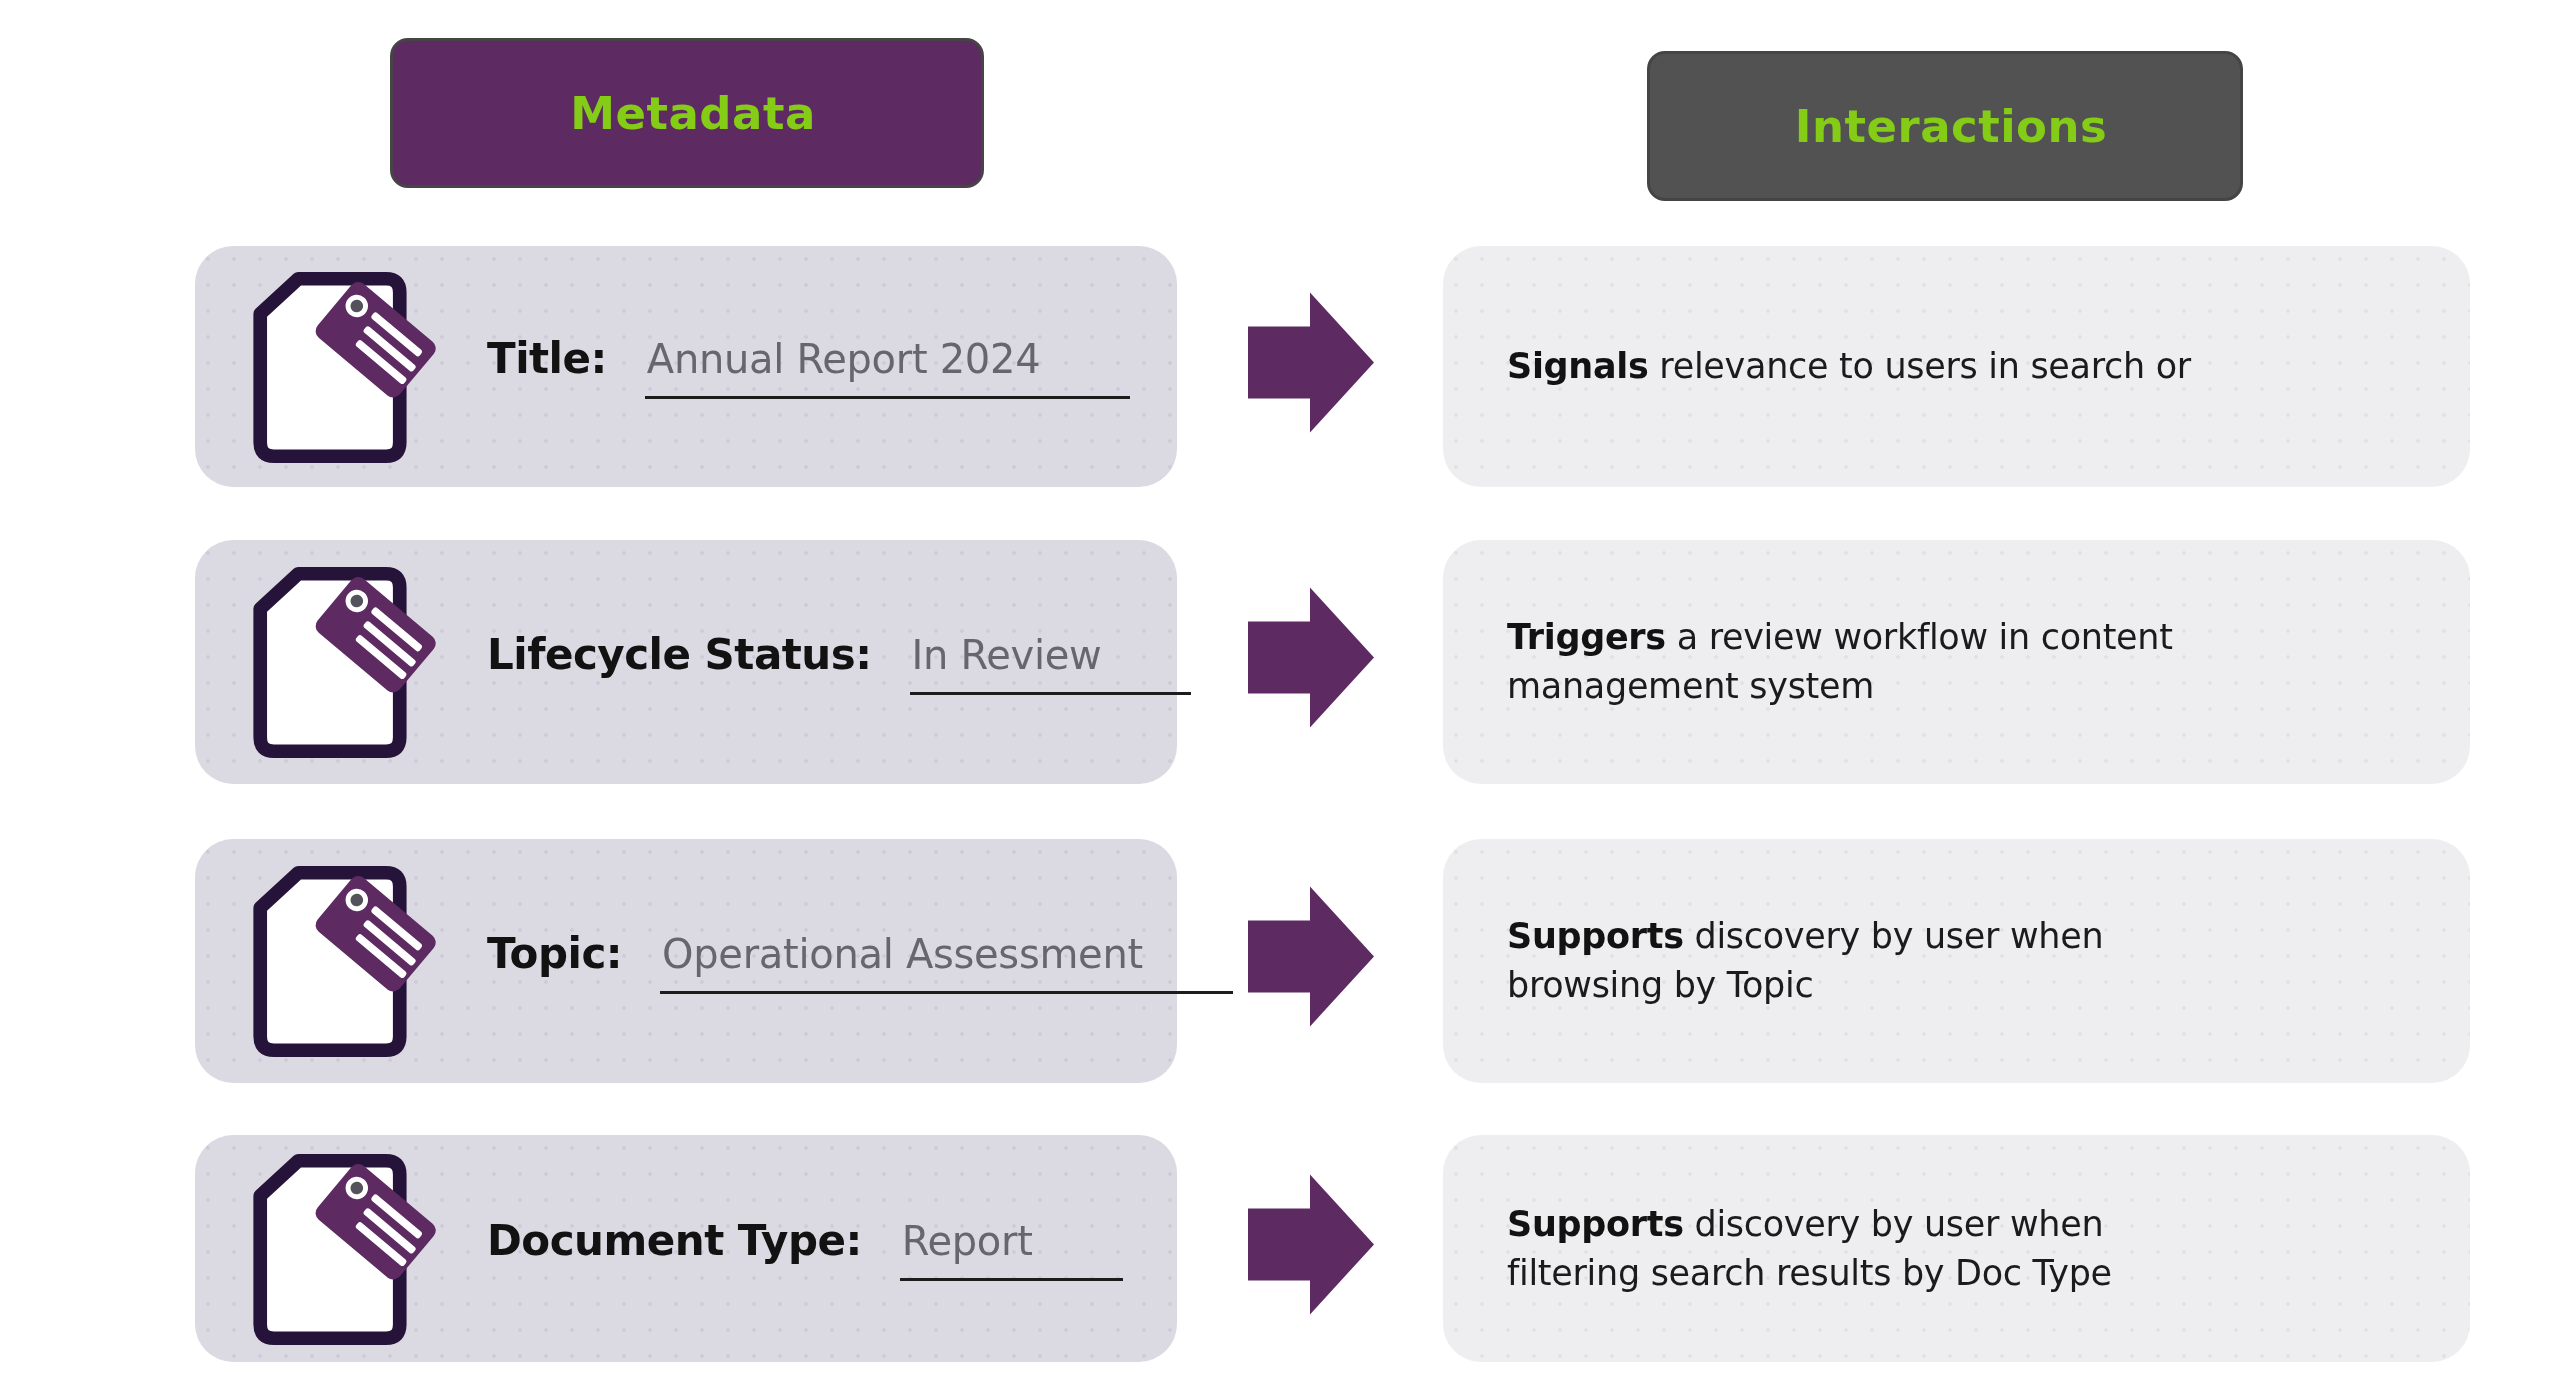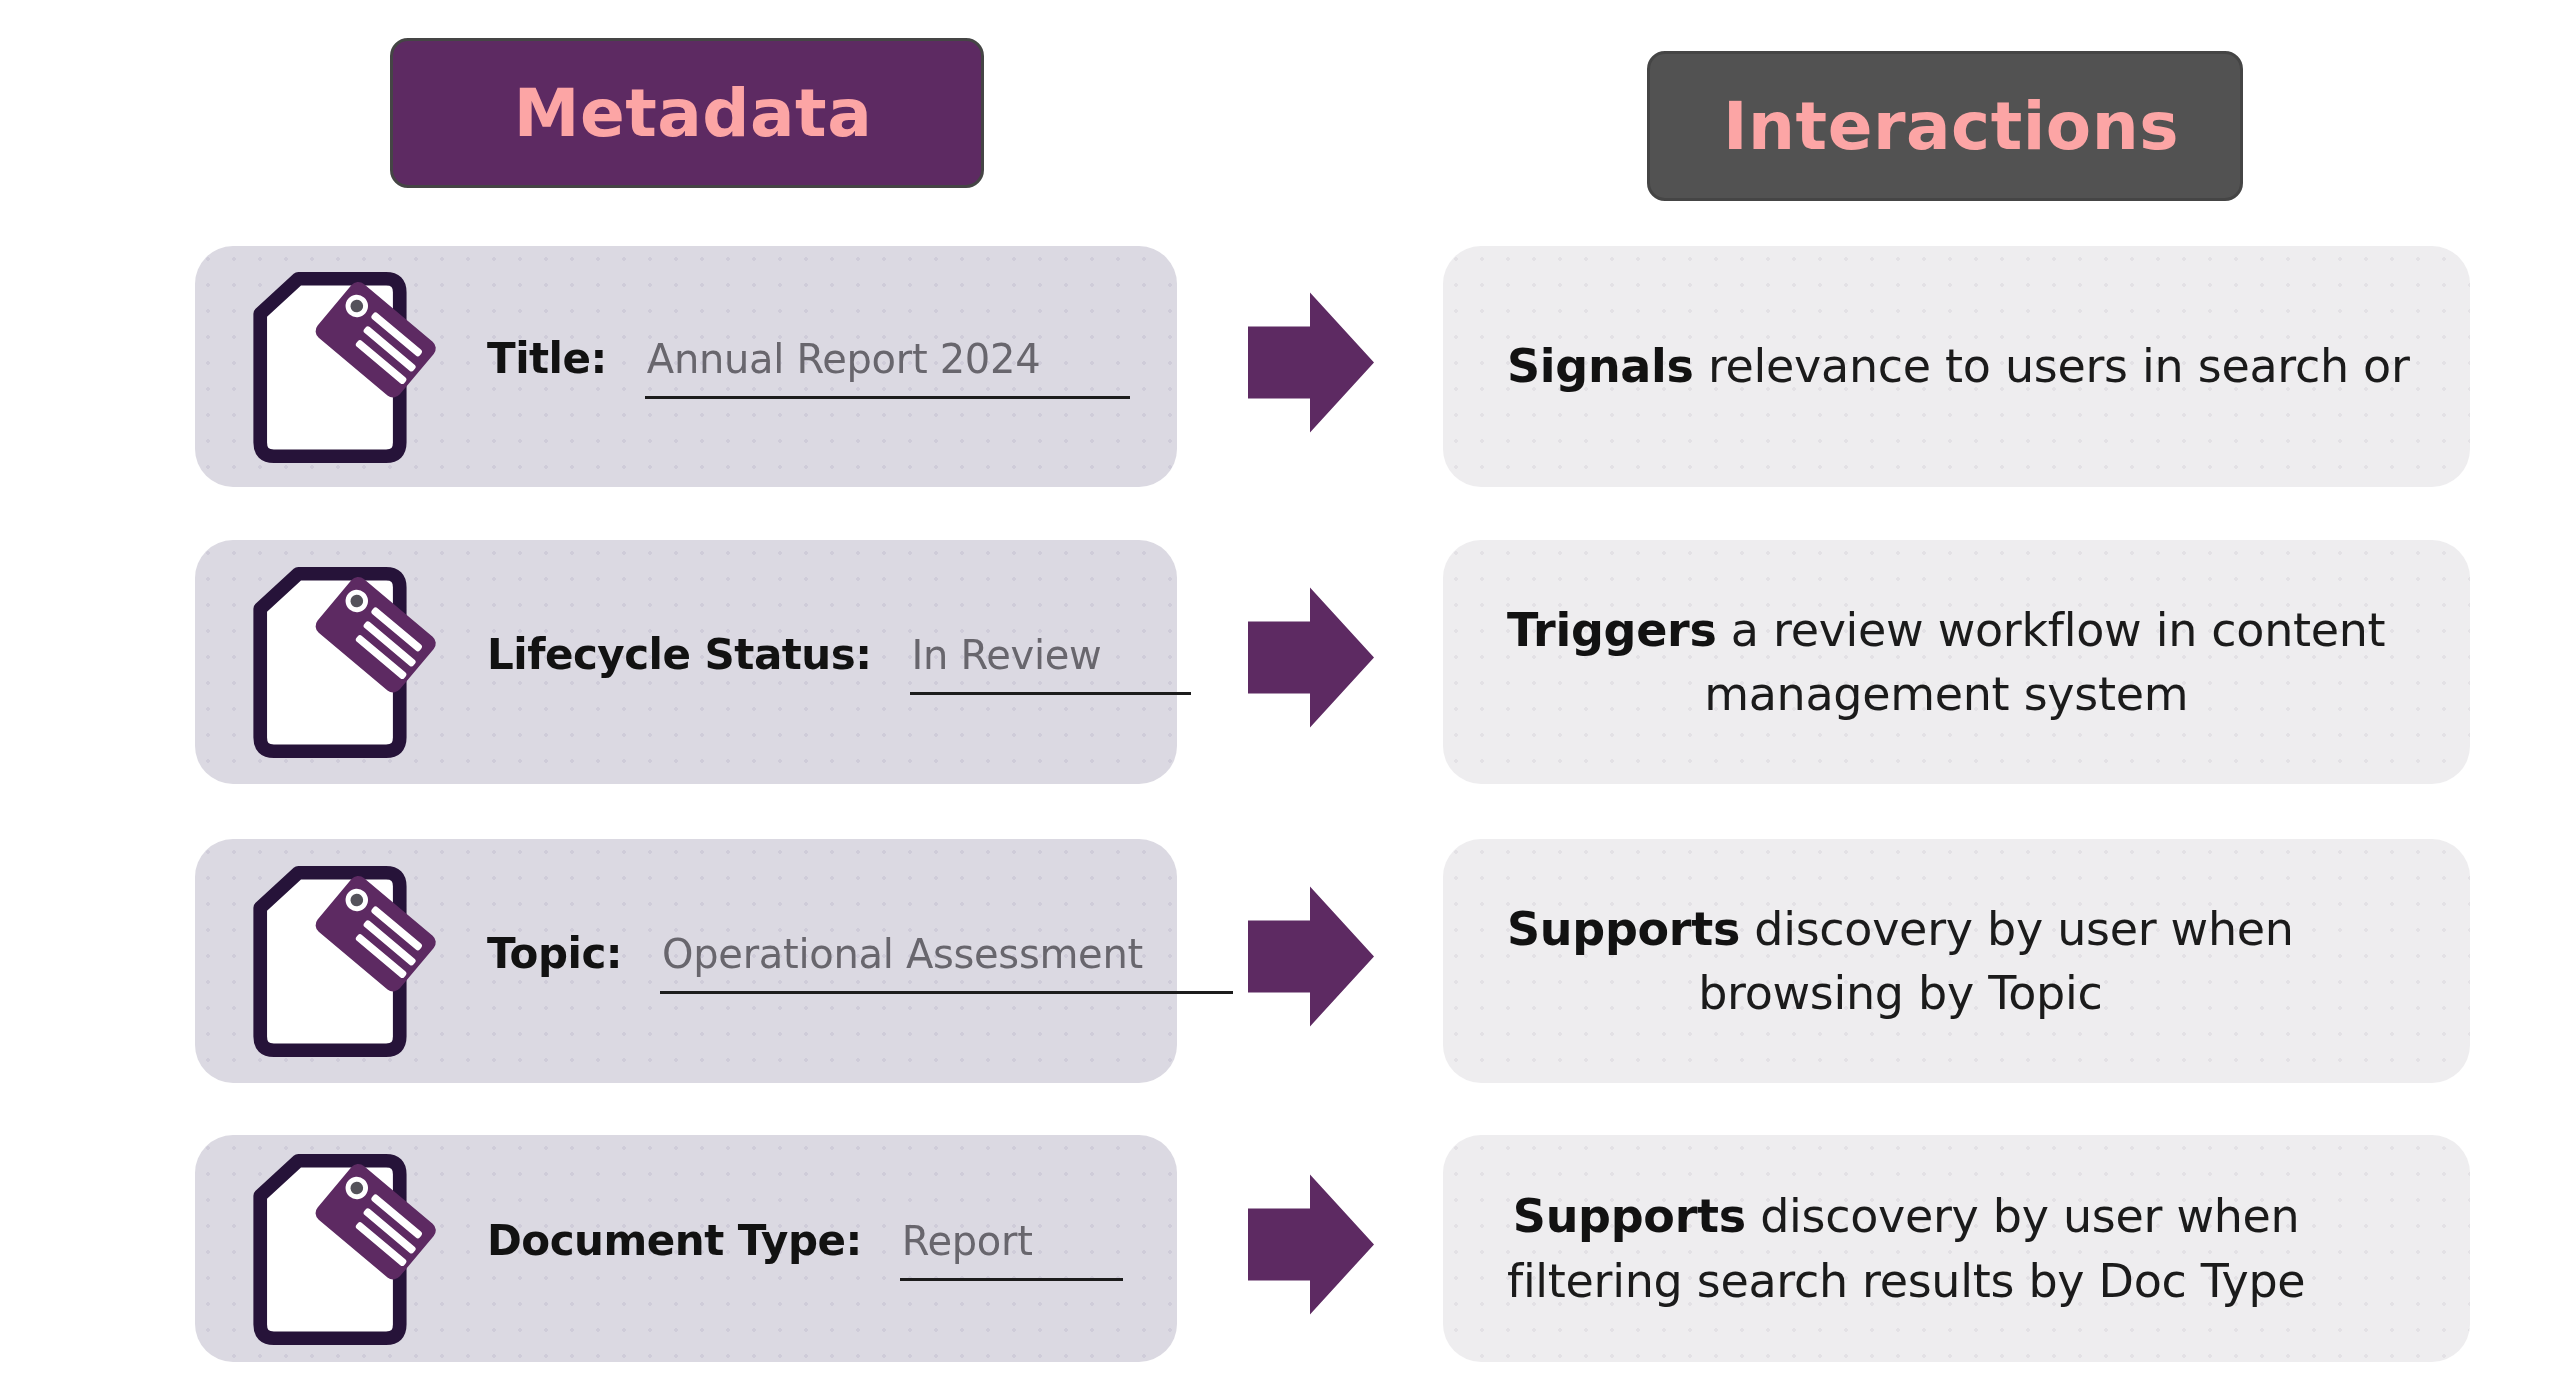--- a/index.html
+++ b/index.html
@@ -7,21 +7,21 @@
     width:2560px;height:1380px;overflow:hidden;position:relative;
     font-family:"DejaVu Sans","Liberation Sans",sans-serif;
     -webkit-font-smoothing:antialiased;
   }
   .stage{position:absolute;inset:0;}
 
   
   .pill{
     position:absolute;top:38px;height:150px;border-radius:18px;
     display:flex;align-items:center;justify-content:center;
-    color:#fca5a5;font-size:66px;font-weight:700;letter-spacing:.5px;
+    color:#84cc16;font-size:45px;font-weight:700;letter-spacing:.5px;
     box-sizing:border-box;border:3px solid #454545;padding-left:12px;
   }
   .pill-metadata{left:390px;width:594px;background:#5D2A62;}
   .pill-interactions{left:1647px;width:596px;background:#525252;margin-top:13px;}
 
   
   .row{position:absolute;left:0;width:2312px;}
   .row1{top:246px;height:241px;}
   .row2{top:540px;height:244px;}
   .row3{top:839px;height:244px;padding-left:16px;}
@@ -49,21 +49,21 @@
   }
 
   .card-right{
     position:absolute;left:1443px;width:1027px;height:100%;
     background:#EEEDEF;border-radius:38px;
     background-image:radial-gradient(#e3e1e5 1.6px,transparent 1.7px);
     background-size:26px 26px;
     display:flex;align-items:center;box-sizing:border-box;
     padding-left:64px;padding-right:48px;
   }
-  .interaction-text{font-size:46px;line-height:1.4;color:#1B1B1B;letter-spacing:-0.3px;text-align:center;}
+  .interaction-text{font-size:35px;line-height:1.4;color:#1B1B1B;letter-spacing:-0.3px;}
   .interaction-text b{font-weight:700;color:#121212;}
 </style>
 </head>
 <body>
 
 <svg width="0" height="0" style="position:absolute">
   <defs>
     <symbol id="sym-doc-tag" viewBox="0 0 200 205">
       <path d="M48 12 H138 Q152 12 152 26 V180 Q152 194 138 194 H23 Q9 194 9 180 V48 Z" fill="#ffffff" stroke="#261339" stroke-width="14" stroke-linejoin="round"></path>
       <g transform="translate(96,30) rotate(40 12 10)">

